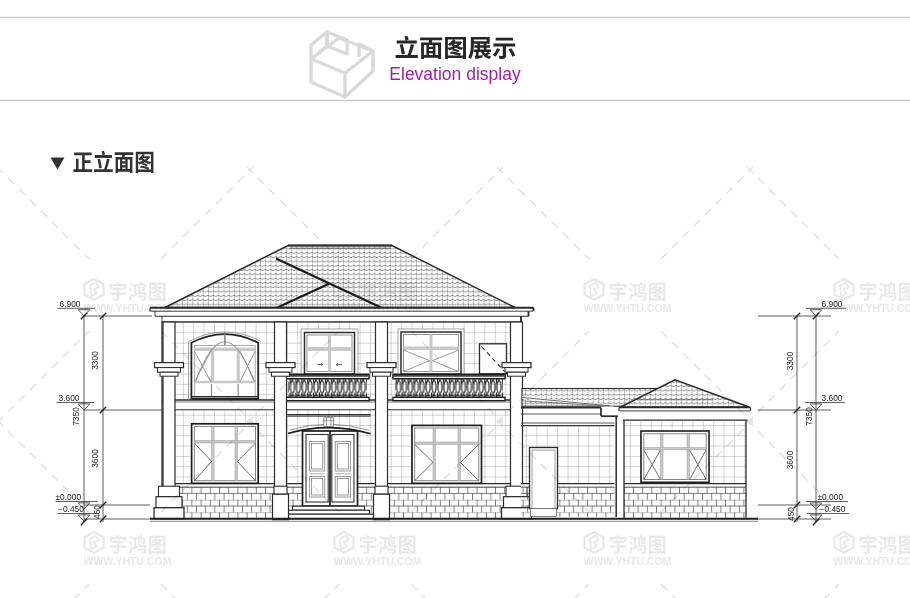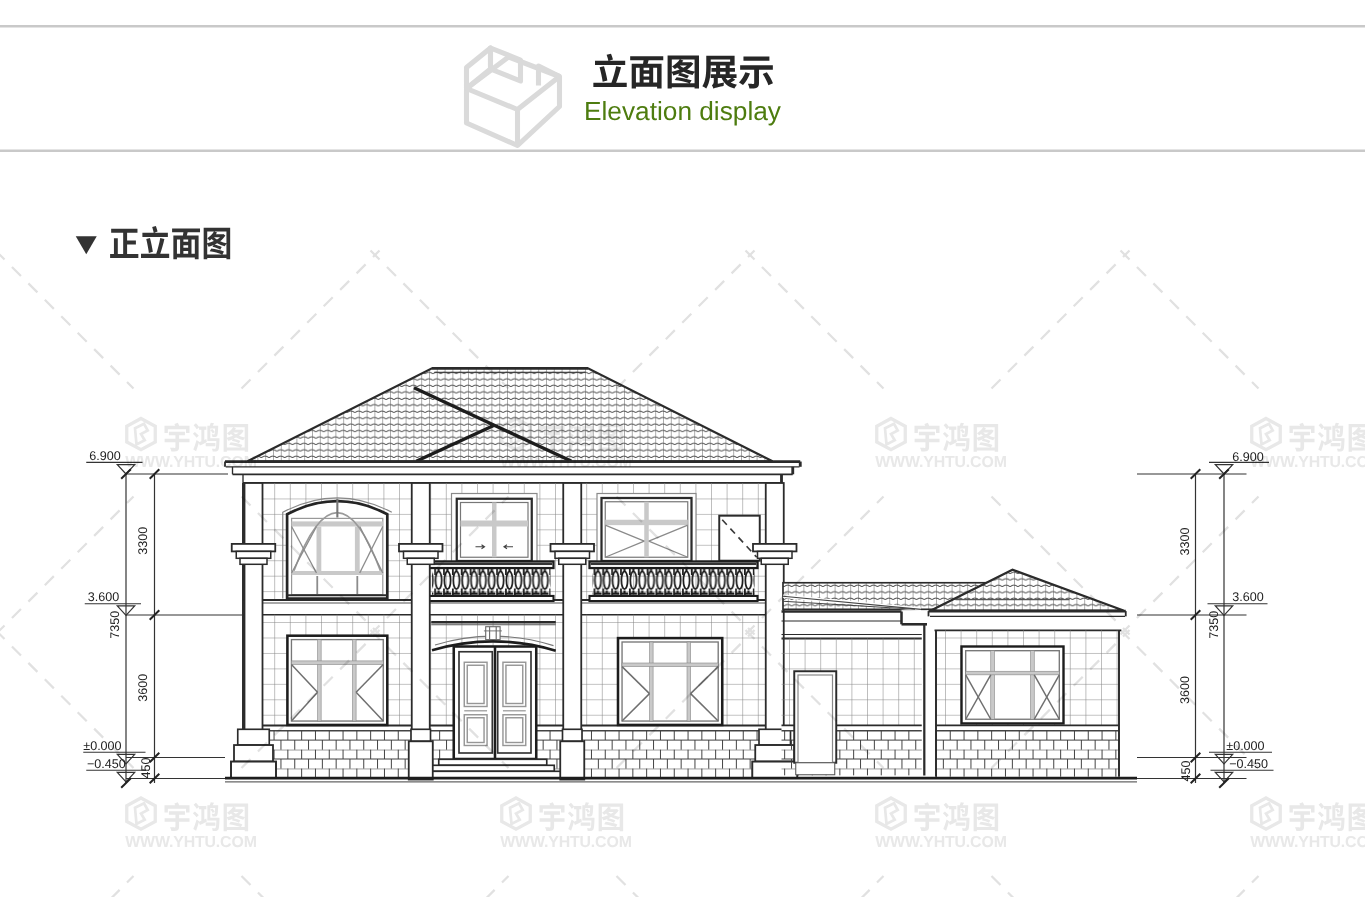--- a/index.html
+++ b/index.html
@@ -1,19 +1,19 @@
 <!DOCTYPE html>
 <html><head>
 <meta charset="utf-8">
 <style>
   html,body{margin:0;padding:0;background:#ffffff;}
   #page{position:relative;width:910px;height:598px;overflow:hidden;background:#fff;
         font-family:"Liberation Sans", sans-serif;}
   #hdr-en{position:absolute;left:0;top:63.5px;width:910px;text-align:center;
-          font-size:17.5px;color:#4d7c0f;}
+          font-size:17.5px;color:#a21caf;}
 </style>
 </head>
 <body>
 <div id="page">
   <svg id="art" width="910" height="598" viewBox="0 0 910 598" style="position:absolute;left:0;top:0;">
     <defs>
       <path id="q0" d="M214 491C248 366 285 201 298 94L427 127C410 235 373 393 335 520ZM406 831C424 781 444 714 454 670H89V549H914V670H472L580 701C569 744 547 810 526 861ZM666 517C640 375 586 192 537 70H44V-52H956V70H666C713 187 764 346 801 491Z"></path>
         <path id="q1" d="M416 315H570V240H416ZM416 409V479H570V409ZM416 146H570V72H416ZM50 792V679H416C412 649 406 618 401 589H91V-90H207V-39H786V-90H908V589H526L554 679H954V792ZM207 72V479H309V72ZM786 72H678V479H786Z"></path>
         <path id="q2" d="M72 811V-90H187V-54H809V-90H930V811ZM266 139C400 124 565 86 665 51H187V349C204 325 222 291 230 268C285 281 340 298 395 319L358 267C442 250 548 214 607 186L656 260C599 285 505 314 425 331C452 343 480 355 506 369C583 330 669 300 756 281C767 303 789 334 809 356V51H678L729 132C626 166 457 203 320 217ZM404 704C356 631 272 559 191 514C214 497 252 462 270 442C290 455 310 470 331 487C353 467 377 448 402 430C334 403 259 381 187 367V704ZM415 704H809V372C740 385 670 404 607 428C675 475 733 530 774 592L707 632L690 627H470C482 642 494 658 504 673ZM502 476C466 495 434 516 407 539H600C572 516 538 495 502 476Z"></path>
         <path id="q3" d="M326 -96V-95C347 -82 383 -73 603 -25C603 -1 607 45 613 75L444 42V198H547C614 51 725 -45 899 -89C914 -58 945 -13 969 10C902 23 843 44 794 72C836 94 883 122 922 150L852 198H956V299H769V369H913V469H769V538H903V807H129V510C129 350 122 123 22 -31C52 -42 105 -74 129 -92C235 73 251 334 251 510V538H397V469H271V369H397V299H250V198H334V94C334 43 303 14 282 1C298 -21 320 -68 326 -96ZM507 369H657V299H507ZM507 469V538H657V469ZM661 198H815C786 176 750 152 716 131C695 151 677 174 661 198ZM251 705H782V640H251Z"></path>

